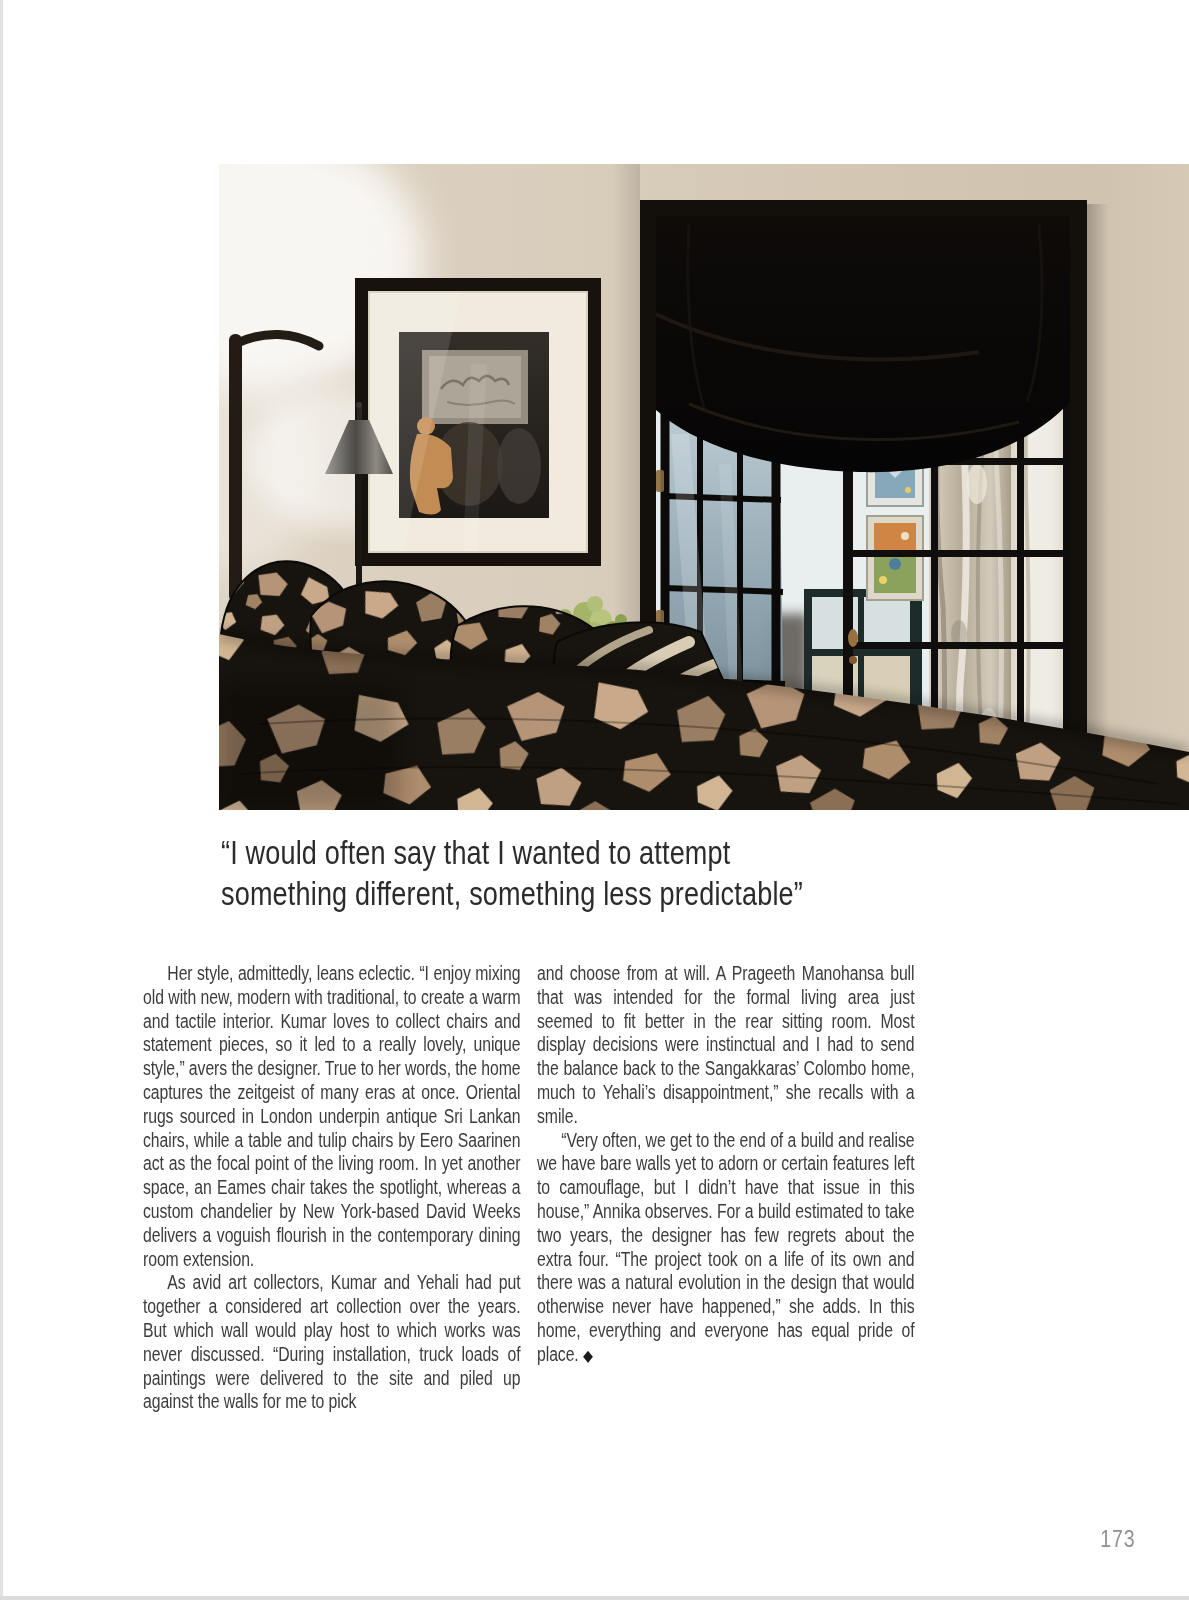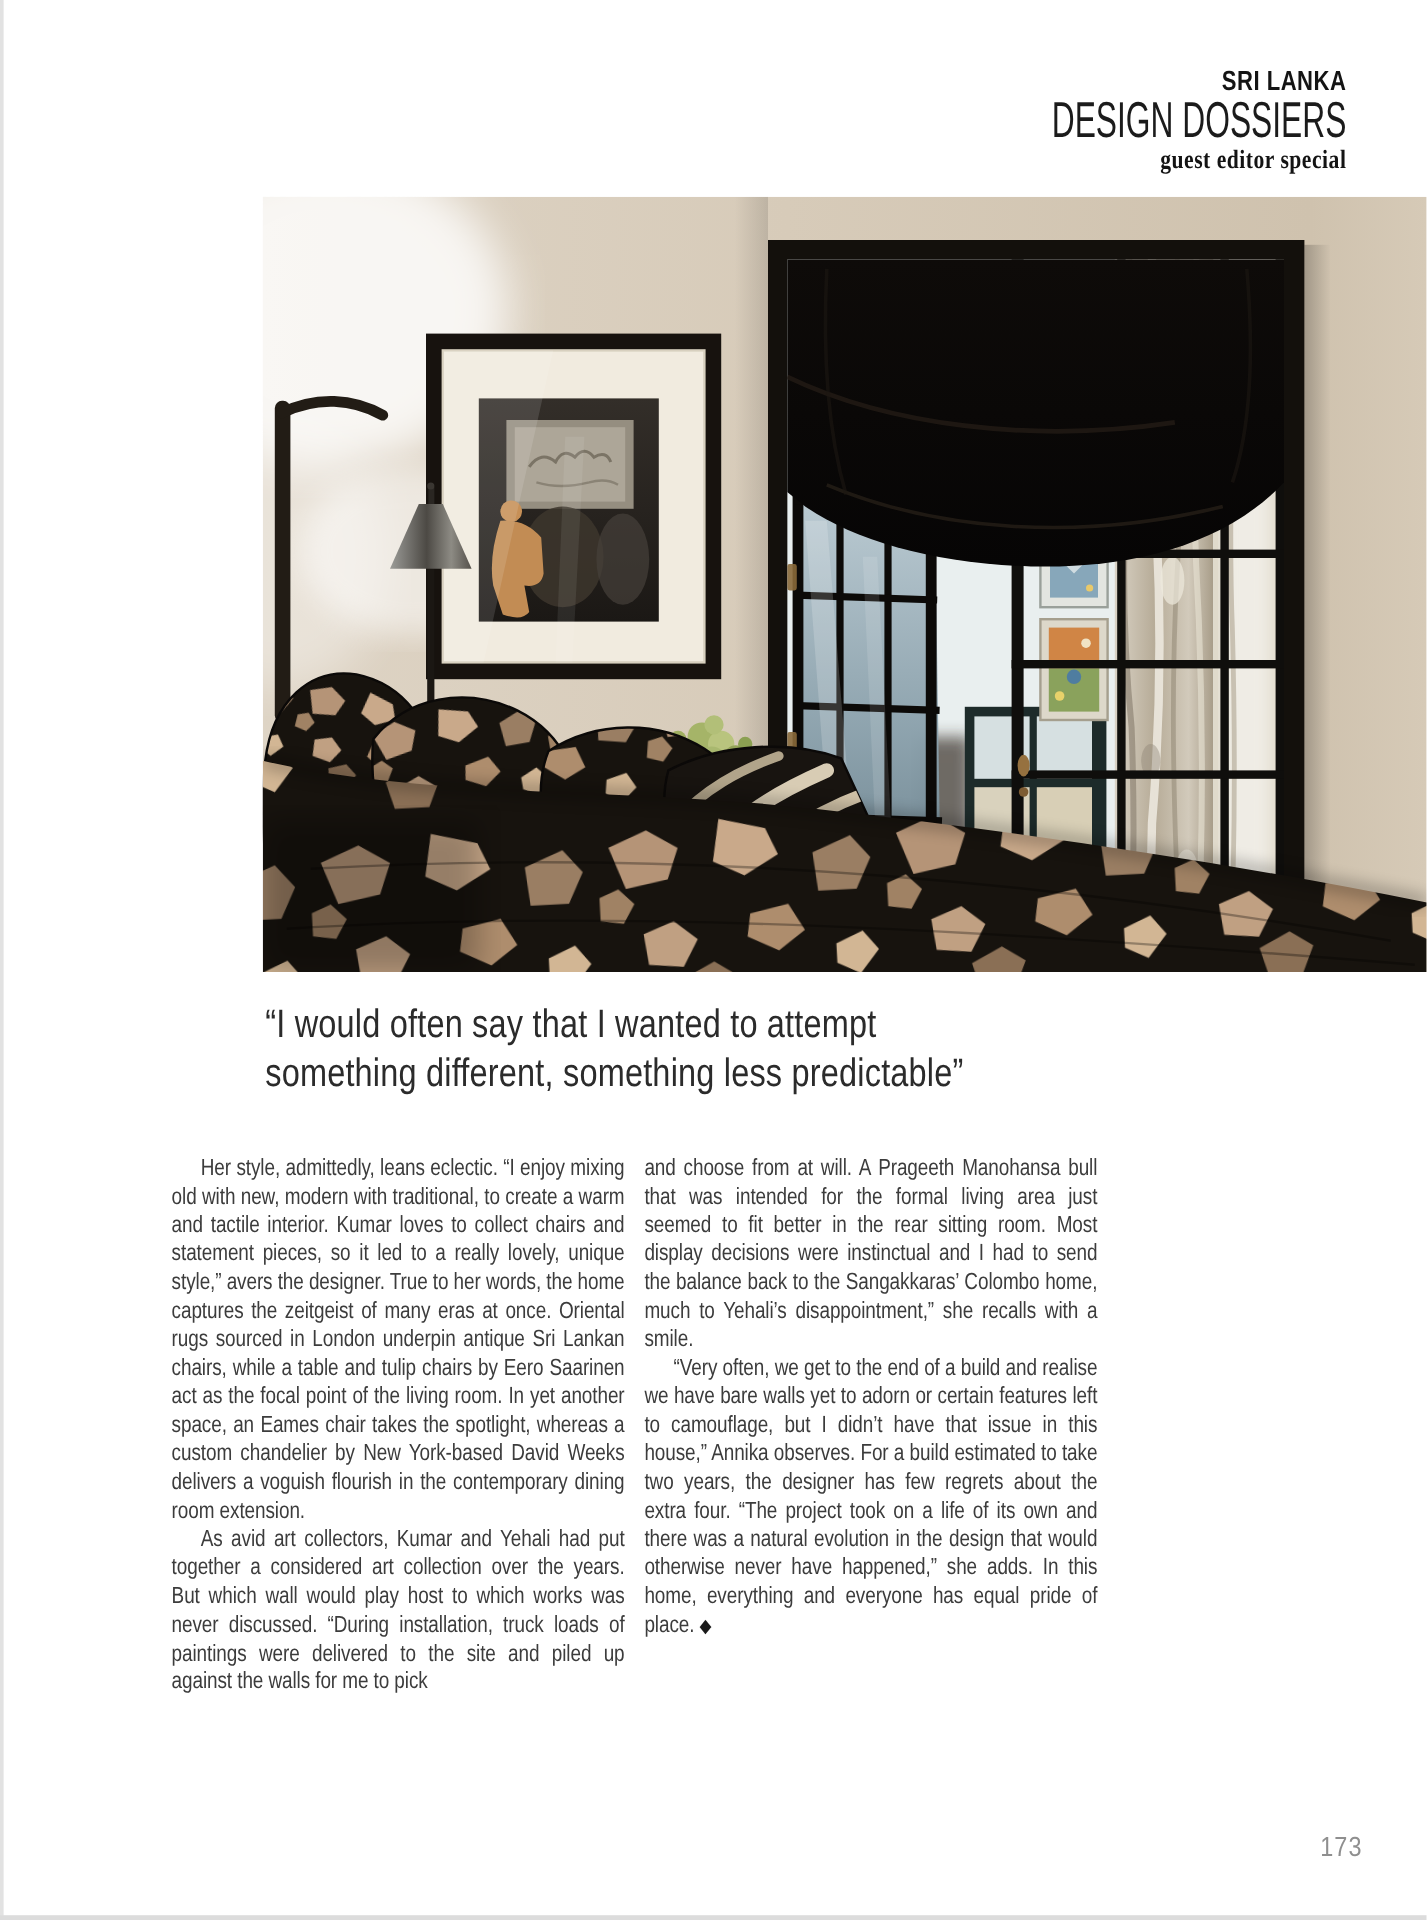--- a/index.html
+++ b/index.html
@@ -39,25 +39,20 @@
   .folio{position:absolute;top:1526px;right:54px;font-size:23px;color:#8f8f8f;
          letter-spacing:1px;transform:scaleX(.85);transform-origin:right top;}
 </style>
 </head>
 <body>
 
 <div class="page">
   <div class="edge-left"></div>
   <div class="edge-bottom"></div>
 
-  <header class="masthead">
-    <div class="kicker">SRI LANKA</div>
-    <div class="mag-title">DESIGN DOSSIERS</div>
-    <div class="mag-sub">guest editor special</div>
-  </header>
 
   <figure class="photo">
     <svg viewBox="0 0 970 646" xmlns="http://www.w3.org/2000/svg">
       <defs>
         <linearGradient id="wallGrad" x1="0" y1="0" x2="1" y2="0">
           <stop offset="0" stop-color="#ded4c5"></stop>
             <stop offset=".45" stop-color="#d7cbb9"></stop>
           <stop offset=".9" stop-color="#cfc2ae"></stop>
             <stop offset="1" stop-color="#d6cab7"></stop>
         </linearGradient>

